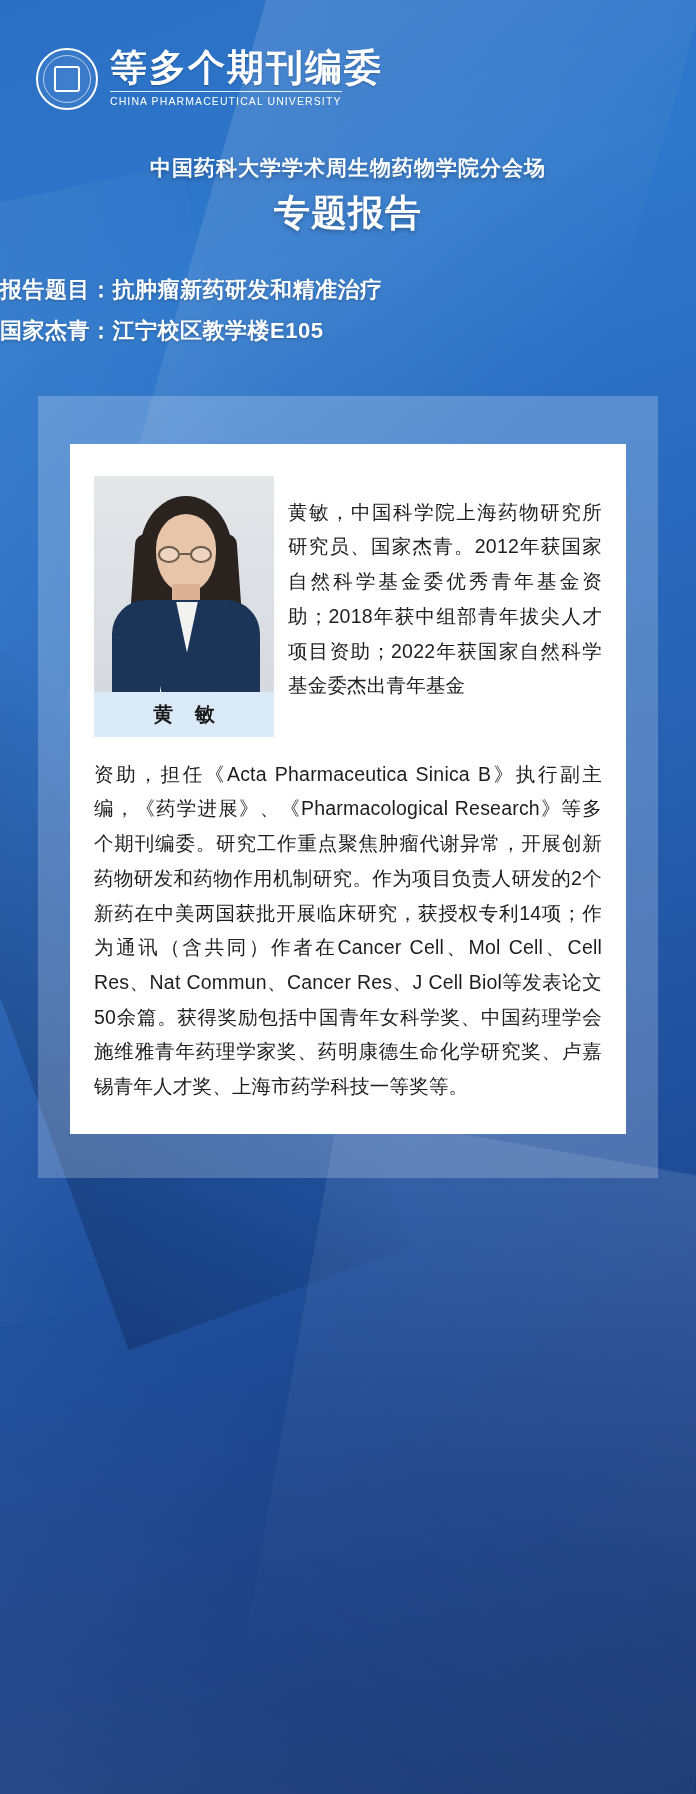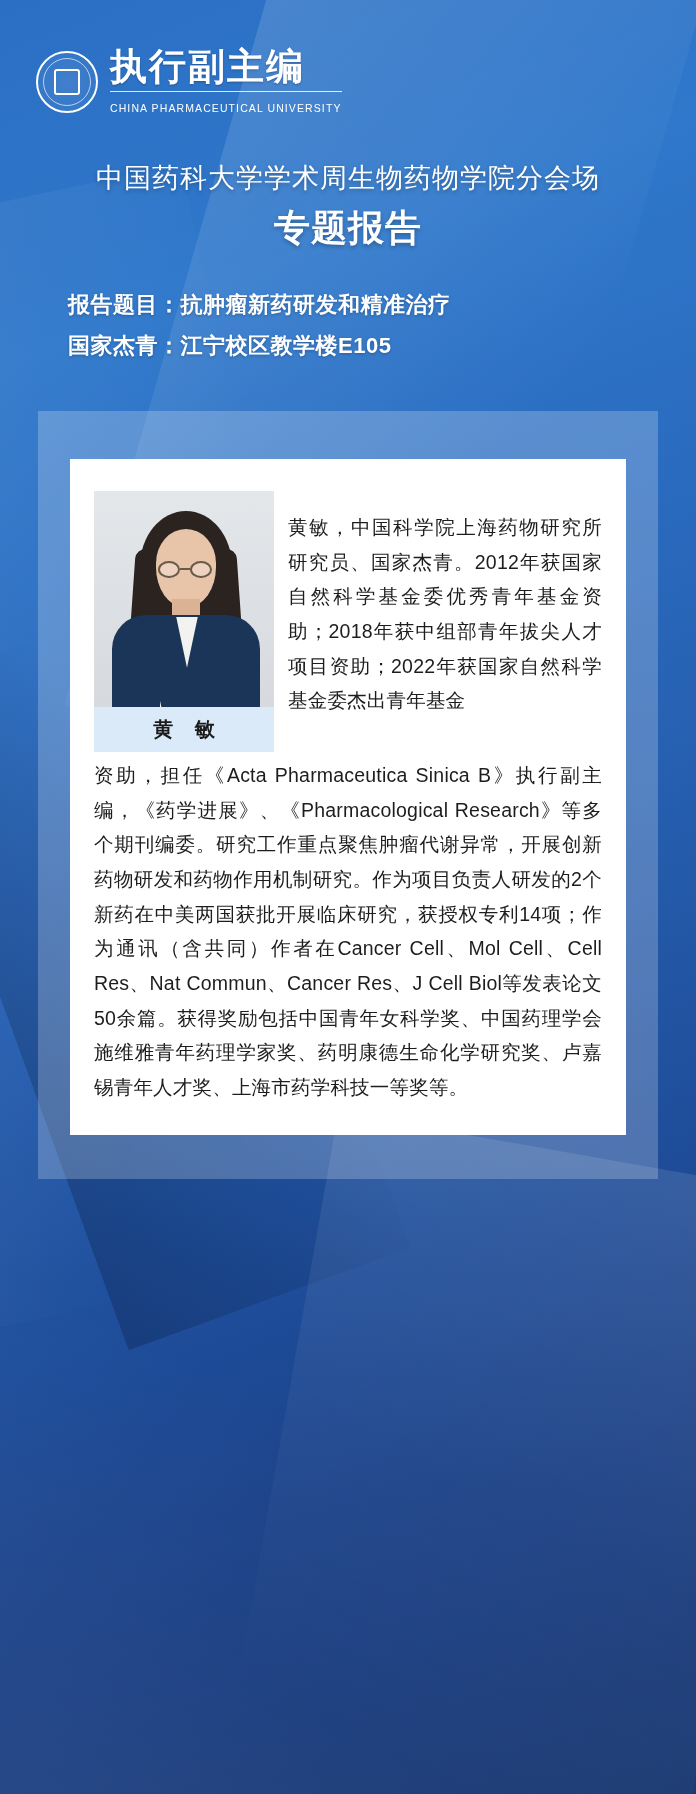--- a/index.html
+++ b/index.html
@@ -104,52 +104,51 @@
     letter-spacing: 2px;
     line-height: 1.05;
     font-family: "DejaVu Sans", "Liberation Sans", sans-serif;
     text-shadow: 0 1px 2px rgba(0,0,0,0.25);
   }
   .logo-en {
     font-size: 10.5px;
     letter-spacing: 1.1px;
     margin-top: 4px;
     border-top: 1px solid rgba(255,255,255,0.85);
-    padding-top: 10px;
+    padding-top: 3px;
     display: inline-block;
     white-space: nowrap;
   }
 
   
   .title-block {
     position: relative;
     margin-top: 42px;
     text-align: center;
     color: #ffffff;
   }
   .title-line {
-    font-size: 27px;
-    font-weight: normal;
+    font-size: 21px;
+    font-weight: bold;
     letter-spacing: 1px;
     line-height: 1.55;
     text-shadow: 0 2px 4px rgba(0,0,0,0.28);
   }
   .title-line2 {
     font-size: 36px;
     font-weight: bold;
     letter-spacing: 1px;
     line-height: 1.55;
     text-shadow: 0 2px 4px rgba(0,0,0,0.28);
   }
 
   
   .info-block {
     position: relative;
     margin: 30px 0 0 0;
-    padding-left: 68px;
     color: #ffffff;
   }
   .info-row {
     font-size: 22px;
     line-height: 1.85;
     letter-spacing: 0.5px;
     text-shadow: 0 1px 3px rgba(0,0,0,0.25);
     white-space: nowrap;
   }
   .info-label { font-weight: bold; }
@@ -288,40 +287,40 @@
     margin-top: 25px;
   }
   .bio-body {
     clear: both;
     font-size: 19.5px;
     line-height: 1.78;
     color: #1d1d1d;
     text-align: justify;
     text-justify: inter-ideograph;
     letter-spacing: 0.2px;
-    margin-top: 2px;
+    margin-top: 16px;
   }
 </style>
 </head>
 <body>
 
 <div class="poster">
 
   <div class="streak s1"></div>
   <div class="streak s2"></div>
   <div class="streak s4"></div>
   <div class="streak s3"></div>
   <div class="streak s5"></div>
 
   <div class="logo-row">
     <div class="logo-seal">
       <div class="seal-ring"></div>
     </div>
     <div class="logo-text">
-      <div class="logo-cn">执行副主编</div>
+      <div class="logo-cn">等多个期刊编委</div>
       <div class="logo-en">CHINA PHARMACEUTICAL UNIVERSITY</div>
     </div>
   </div>
 
   <div class="title-block">
     <div class="title-line">中国药科大学学术周生物药物学院分会场</div>
     <div class="title-line2">专题报告</div>
   </div>
 
   <div class="info-block">

